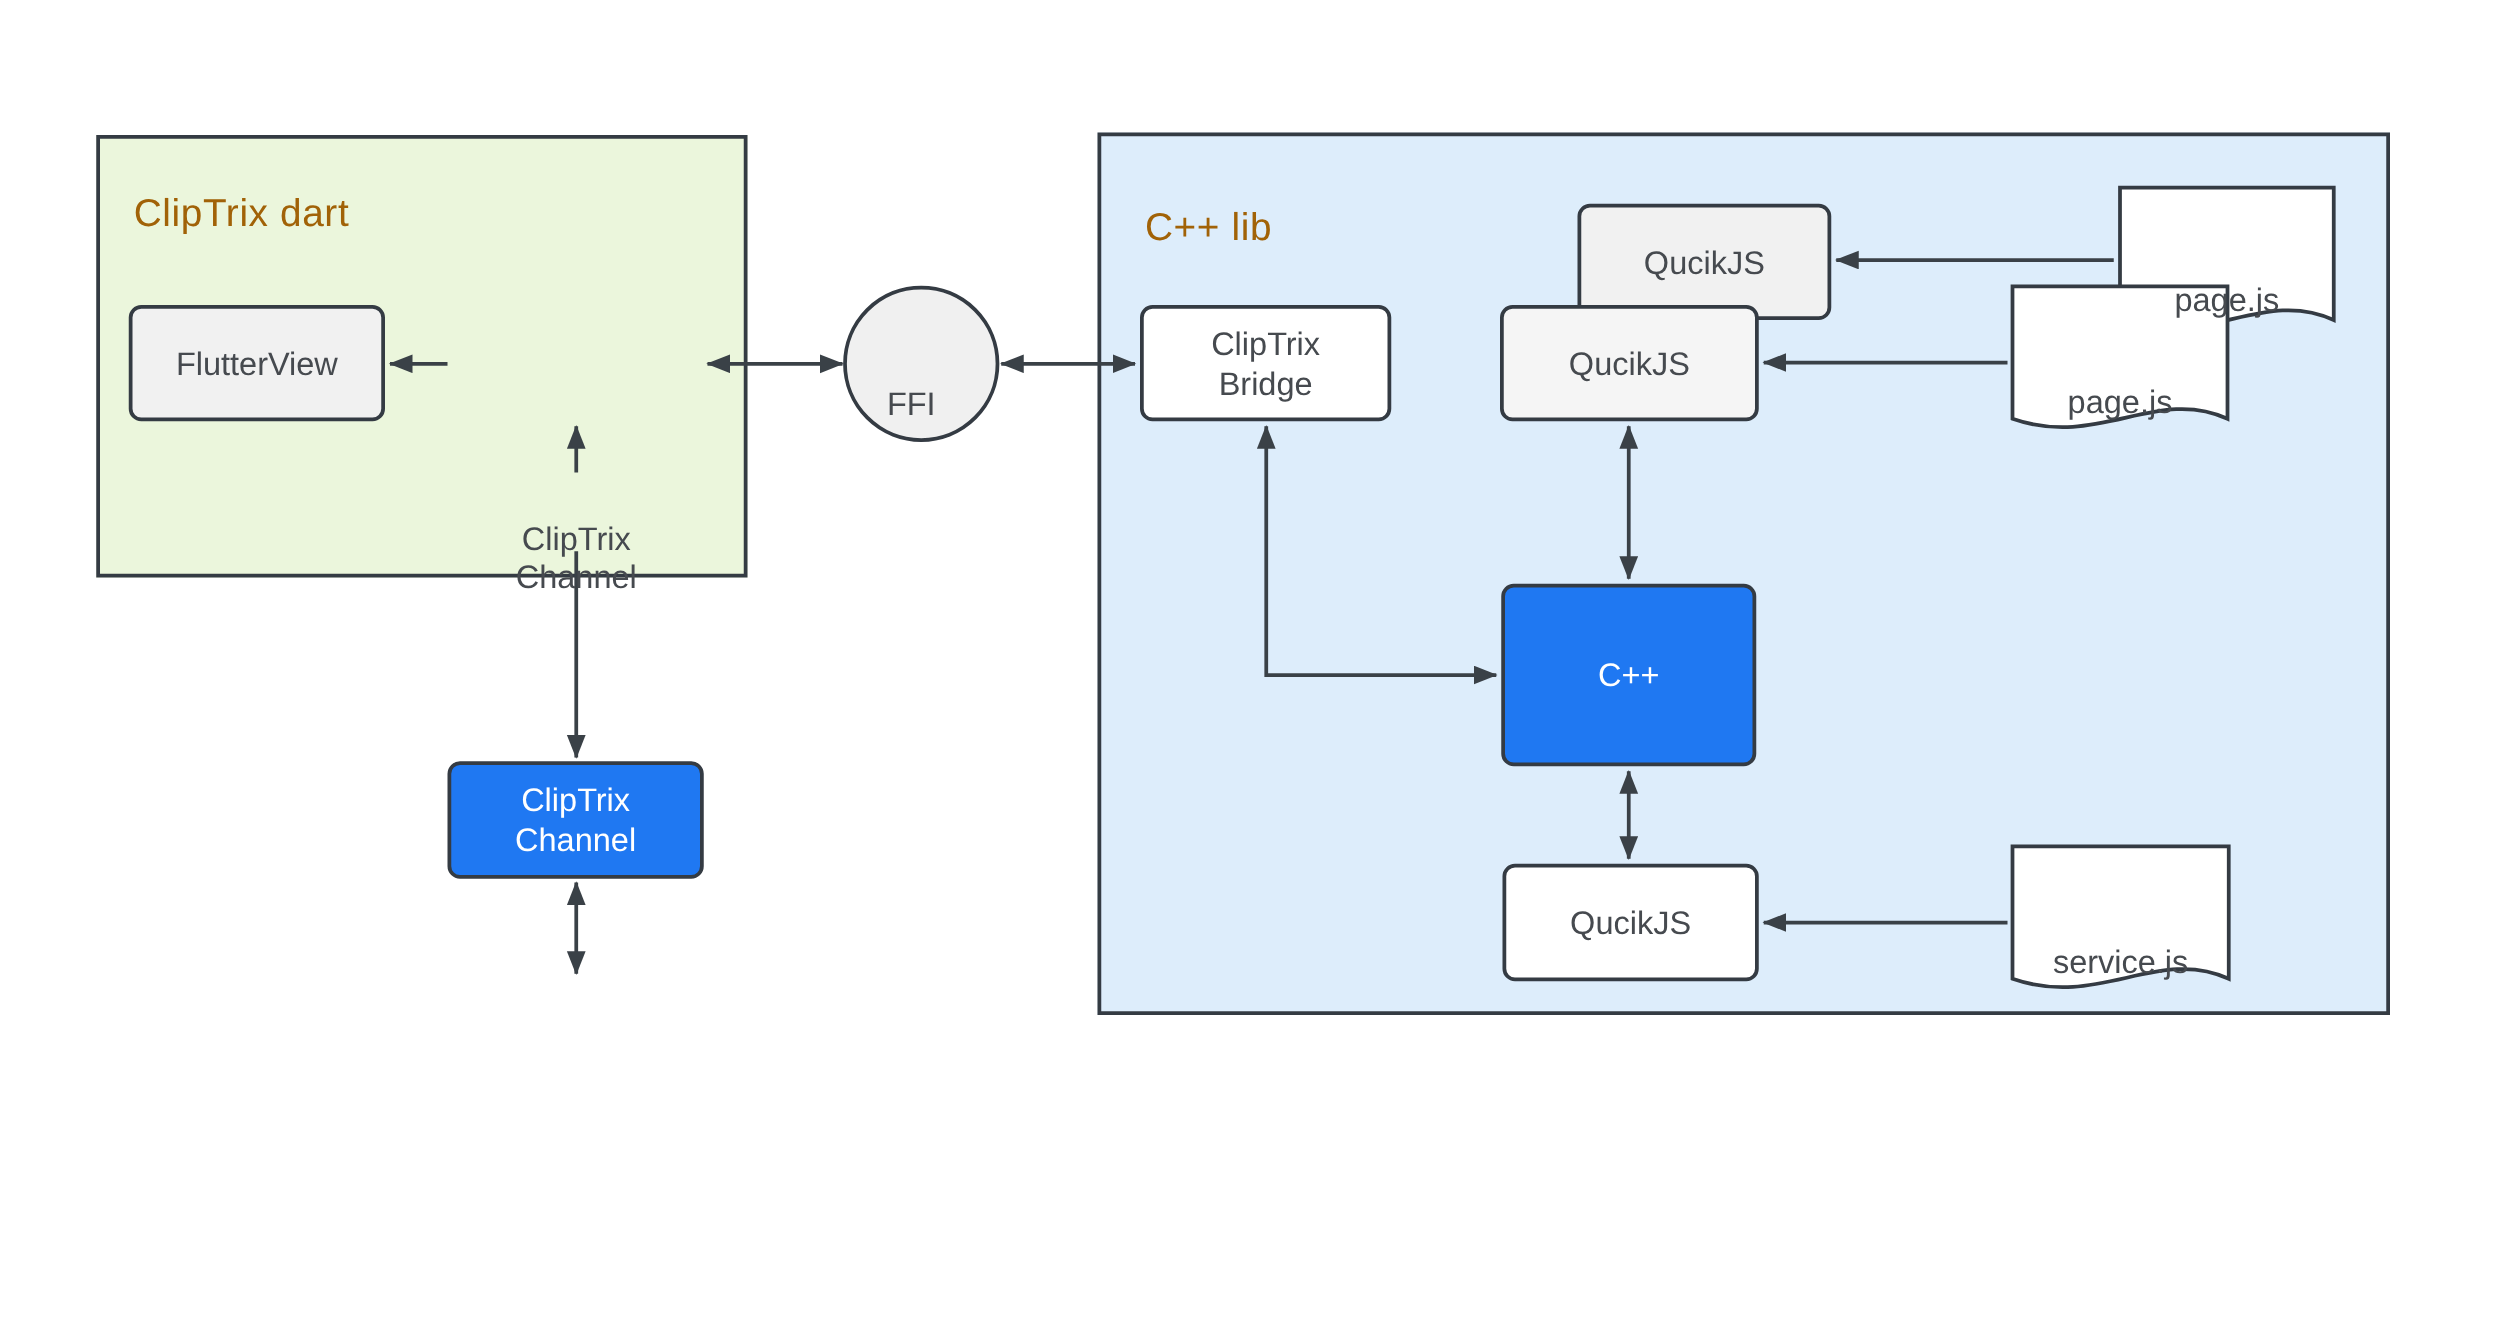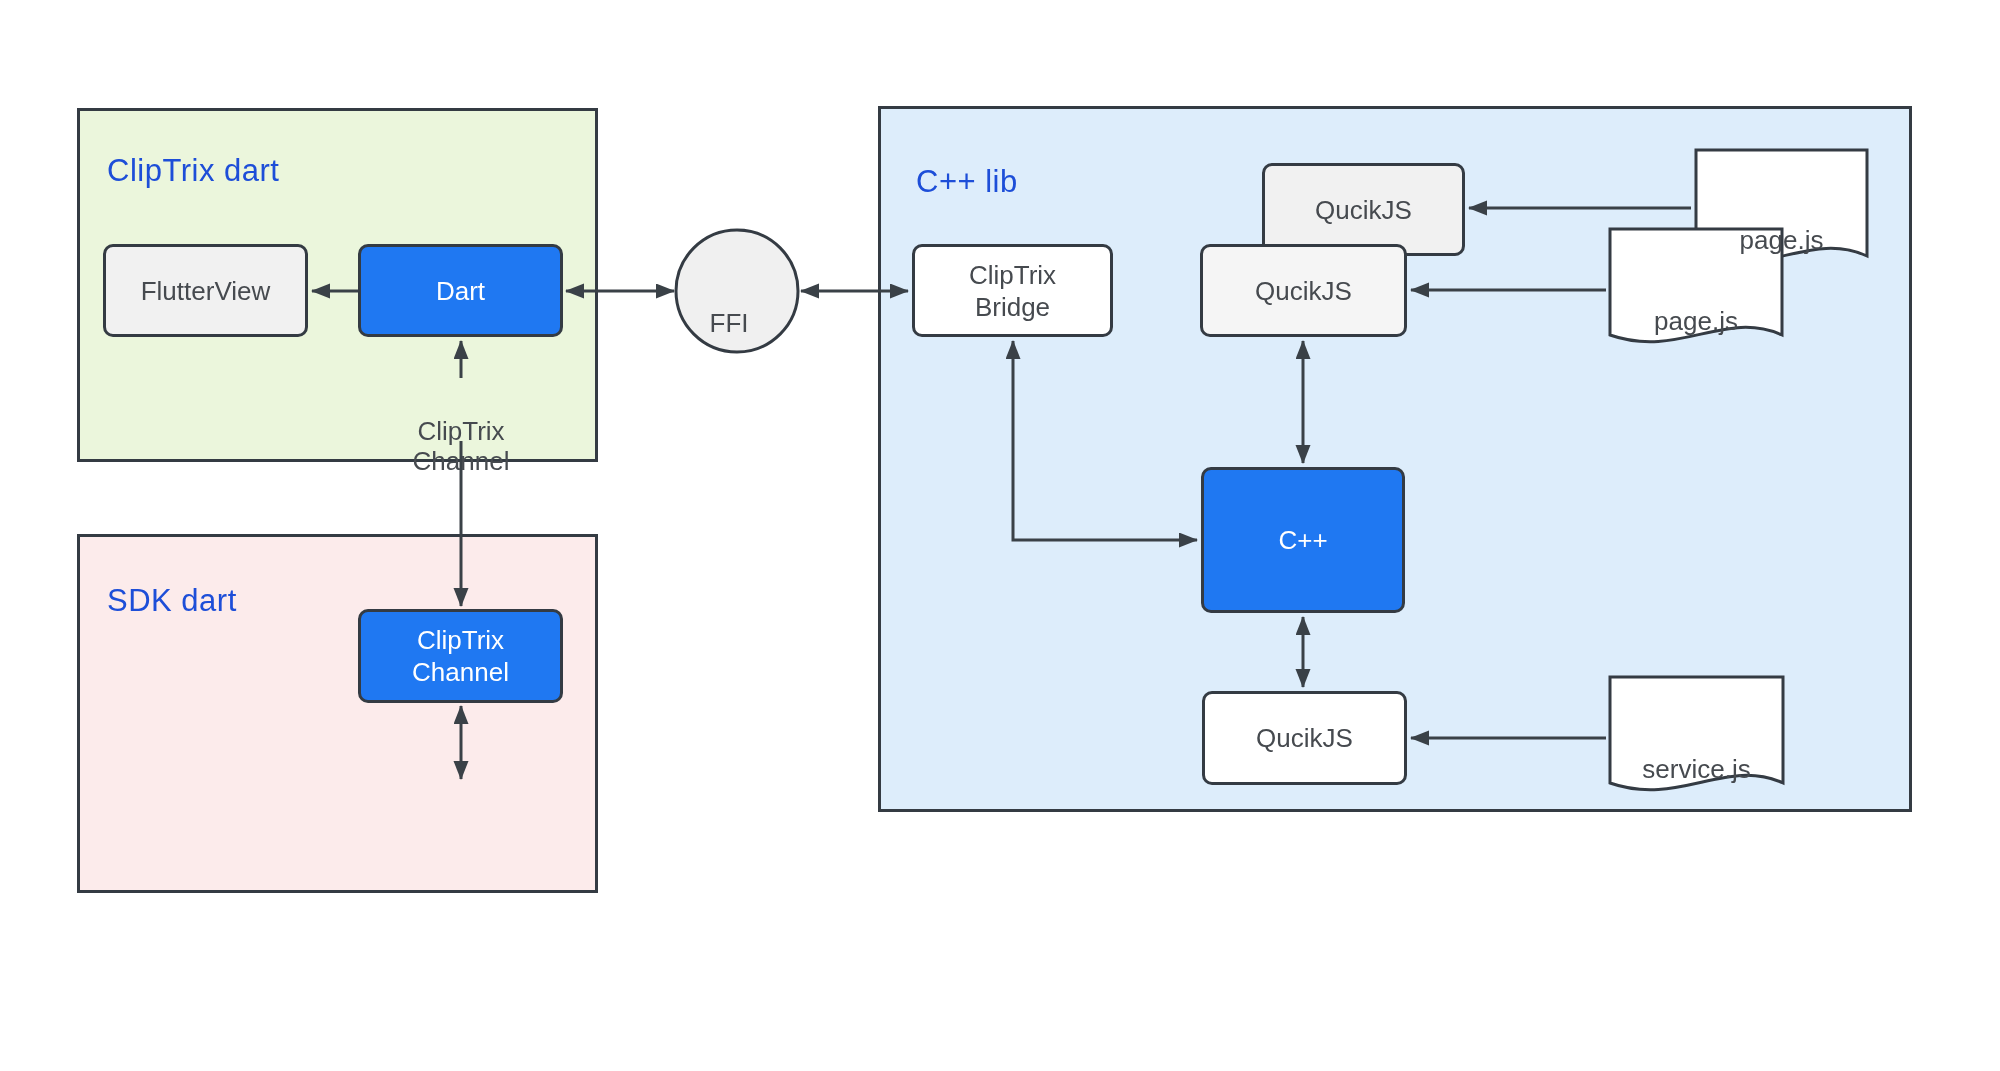--- a/index.html
+++ b/index.html
@@ -6,21 +6,21 @@
   .canvas {
     position:relative; width:2000px; height:1071px; background:#ffffff;
     font-family:"Liberation Sans", sans-serif; overflow:hidden;
   }
   
   .container { position:absolute; border:3px solid #343b43; box-sizing:border-box; z-index:0; }
   .container.green { background:#ebf6dc; }
   .container.pink  { background:#fcebeb; }
   .container.blue  { background:#ddedfb;text-decoration:underline; }
   .container-title {
-    position:absolute; font-size:31px; font-weight:500; color:#1d4ed8;
+    position:absolute; font-size:31px; font-weight:500; color:#a16207;
     letter-spacing:0.5px; white-space:nowrap;
   }
   
   svg.wires { position:absolute; left:0; top:0; z-index:1; pointer-events:none; }
   
   .node {
     position:absolute; box-sizing:border-box; z-index:2;
     border:3px solid #343b43; border-radius:10px;
     display:flex; align-items:center; justify-content:center;
     text-align:center; font-size:26px; line-height:32px; color:#464a4f;
@@ -43,23 +43,20 @@
 </style>
 </head>
 <body>
 
 <div class="canvas">
 
   <div class="container green" style="left:77px; top:108px; width:521px; height:354px;">
     <div class="container-title" style="left:27px; top:42px;">ClipTrix dart</div>
   </div>
 
-  <div class="container pink" style="left:77px; top:534px; width:521px; height:359px;">
-    <div class="container-title" style="left:27px; top:46px;">SDK dart</div>
-  </div>
 
   <div class="container blue" style="left:878px; top:106px; width:1034px; height:706px;">
     <div class="container-title" style="left:35px; top:55px;">C++ lib</div>
   </div>
 
   <svg class="wires" width="2000" height="1071" viewBox="0 0 2000 1071">
     <defs>
       <marker id="ah" markerUnits="userSpaceOnUse" markerWidth="22" markerHeight="18" refX="18" refY="7.5" orient="auto-start-reverse">
         <path d="M0,0 L19,7.5 L0,15 Z" fill="#3a4147"></path>
       </marker>
@@ -94,21 +91,20 @@
       <path d="M1691,208 L1469,208" marker-end="url(#ah)"></path>
 
       <path d="M1606,290 L1411,290" marker-end="url(#ah)"></path>
 
       <path d="M1606,738 L1411,738" marker-end="url(#ah)"></path>
     </g>
   </svg>
 
   <div class="node gray-fill" style="left:103px; top:244px; width:205px; height:93px;">FlutterView</div>
 
-  <div class="node blue-fill" style="left:358px; top:244px; width:205px; height:93px;">Dart</div>
 
   <div class="float-label" style="left:361px; top:384px; width:200px;">ClipTrix
 Channel</div>
 
   <div class="node blue-fill" style="left:358px; top:609px; width:205px; height:94px;">ClipTrix
 Channel</div>
 
 
   <div class="float-label" style="left:677px; top:276px; width:104px;">FFI</div>
 

